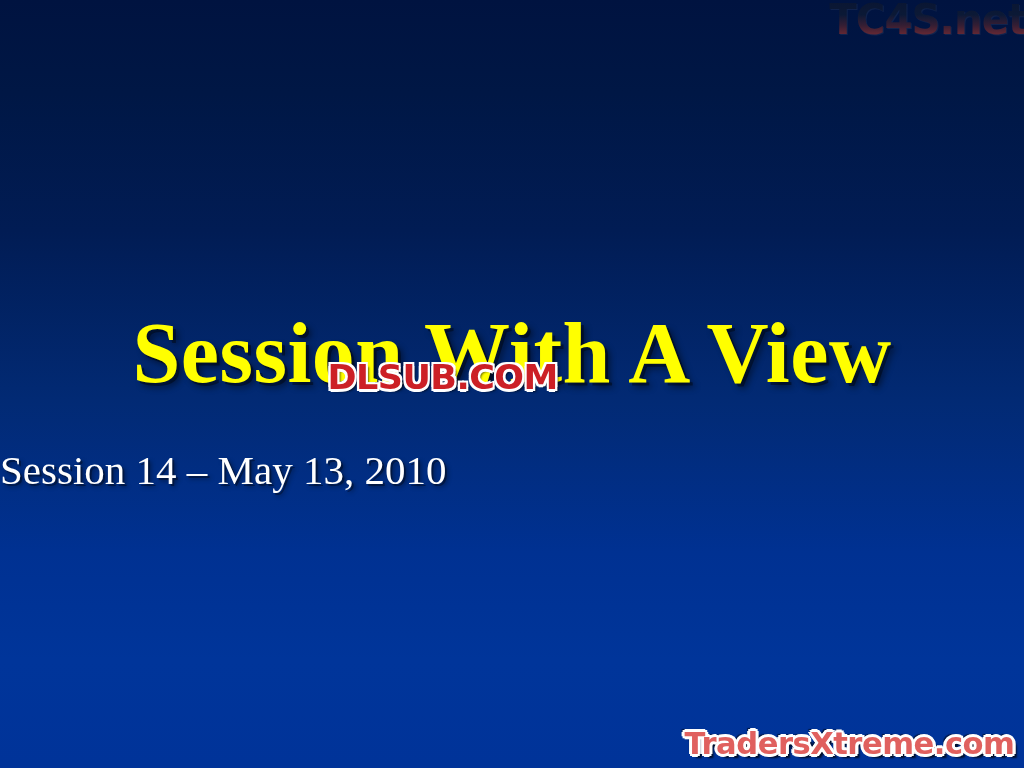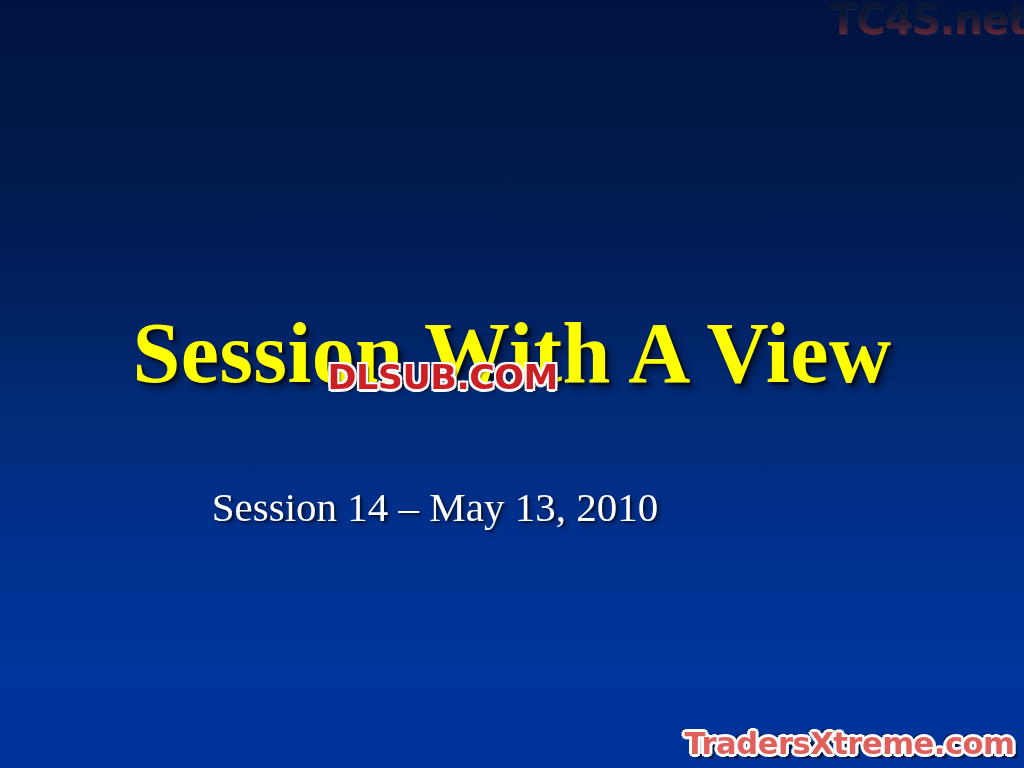--- a/index.html
+++ b/index.html
@@ -47,24 +47,23 @@
     color: #ffff00;
     text-shadow:
        3px 3px 0 rgba(0,0,0,0.40),
        5px 5px 6px rgba(0,0,0,0.45);
     white-space: nowrap;
   }
 
   
   #subtitle-block {
     position: absolute;
-    top: 452px;
+    top: 415px;
     left: 0;
     width: 870px;
-    text-align: center;
   }
   #slide-subtitle {
     display: inline-block;
     font-family: "Liberation Serif", serif;
     font-weight: normal;
     font-size: 41px;
     line-height: 1.05;
     color: #ffffff;
     text-shadow:
        2px 2px 0 rgba(0,0,0,0.35),

